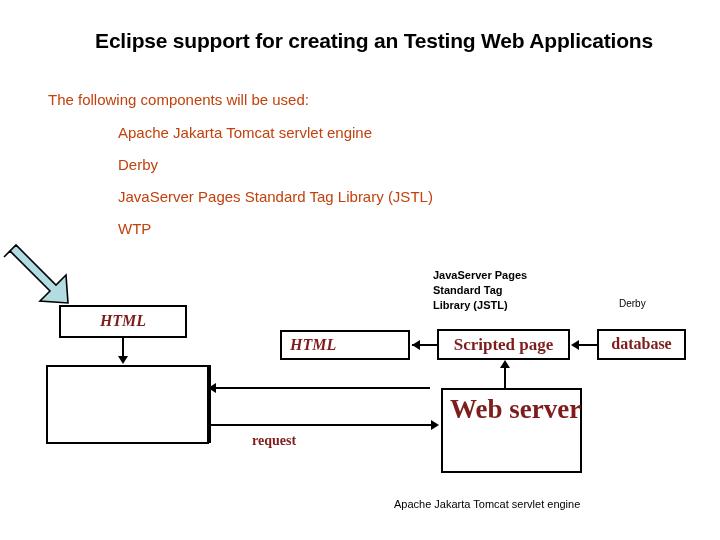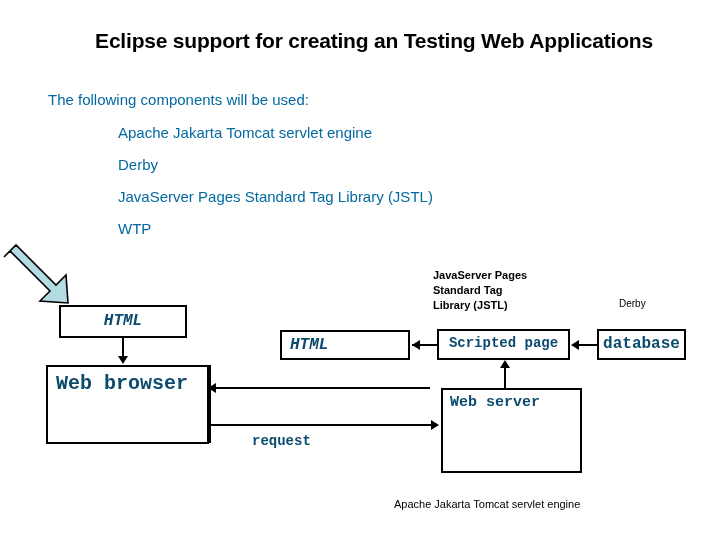--- a/index.html
+++ b/index.html
@@ -32,38 +32,38 @@
     color: #000000;
     padding-left: 14px;
   }
 
   
   .body-line {
     position: absolute;
     font-family: "Liberation Sans", sans-serif;
     font-size: 15px;
     line-height: 20px;
-    color: #0369a1;
+    color: #c2410c;
     white-space: nowrap;
     text-align: right;
   }
   .lvl1 { left: 48px; }
   .lvl2 { left: 118px; }
 
   
   .dbox {
     position: absolute;
     border: 2px solid #000000;
     background: #ffffff;
     box-sizing: border-box;
   }
   .dbox-label {
     position: absolute;
-    font-family: Liberation Mono, monospace;
-    color: #0c4a6e;
+    font-family: Liberation Serif, serif;
+    color: #7f1d1d;
     white-space: nowrap;
   }
   .serif-bold-italic {
     font-weight: bold;
     font-style: italic;
   }
   .serif-bold {
     font-weight: bold;
   }
 
@@ -154,54 +154,53 @@
     <polygon points="4,14 16,2 56,42 66,32 68,60 40,58 50,48 10,8" fill="#B2DCE2" stroke="#000000" stroke-width="1.6" stroke-linejoin="miter"></polygon>
   </svg>
 
   <div class="dbox" style="left:59px; top:305px; width:128px; height:33px;"></div>
   <div class="dbox-label serif-bold-italic" style="left:59px; top:312px; width:128px; text-align:center; font-size:16px;">HTML</div>
 
   <div class="vline" style="left:122px; top:338px; height:20px;"></div>
   <div class="arrow arrow-down" style="left:118px; top:356px;"></div>
 
   <div class="dbox" style="left:46px; top:365px; width:163px; height:79px;"></div>
-  <div class="dbox-label serif-bold" style="left:56px; top:372px; font-size:20px;">Web browser</div>
 
 
   <div class="dbox" style="left:280px; top:330px; width:130px; height:30px;"></div>
   <div class="dbox-label serif-bold-italic" style="left:290px; top:336px; font-size:16px;">HTML</div>
 
   <div class="hline" style="left:216px; top:387px; width:214px;"></div>
   <div class="arrow arrow-left" style="left:208px; top:383px;"></div>
 
   <div class="vline" style="left:209px; top:365px; height:78px;"></div>
 
   <div class="hline" style="left:412px; top:344px; width:25px;"></div>
   <div class="arrow arrow-left" style="left:412px; top:340px;"></div>
 
   <div class="hline" style="left:209px; top:424px; width:224px;"></div>
   <div class="arrow arrow-right" style="left:431px; top:420px;"></div>
   <div class="dbox-label serif-bold" style="left:252px; top:433px; font-size:14px;">request</div>
 
   <div class="dbox" style="left:437px; top:329px; width:133px; height:31px;"></div>
-  <div class="dbox-label serif-bold" style="left:437px; top:335px; width:133px; text-align:center; font-size:14px;">Scripted page</div>
+  <div class="dbox-label serif-bold" style="left:437px; top:335px; width:133px; text-align:center; font-size:17px;">Scripted page</div>
 
   <div class="annot" style="left:433px; top:268px;font-weight:bold;">JavaServer Pages
 Standard Tag
 Library (JSTL)</div>
 
   <div class="dbox" style="left:597px; top:329px; width:89px; height:31px;"></div>
   <div class="dbox-label serif-bold" style="left:597px; top:335px; width:89px; text-align:center; font-size:16px;">database</div>
 
   <div class="annot-sm" style="left:619px; top:297px;">Derby</div>
 
   <div class="hline" style="left:578px; top:344px; width:20px;"></div>
   <div class="arrow arrow-left" style="left:571px; top:340px;"></div>
 
   <div class="dbox" style="left:441px; top:388px; width:141px; height:85px;"></div>
-  <div class="dbox-label serif-bold" style="left:450px; top:394px; font-size:15px;">Web server</div>
+  <div class="dbox-label serif-bold" style="left:450px; top:394px; font-size:27px;">Web server</div>
 
   <div class="vline" style="left:504px; top:368px; height:22px;"></div>
   <div class="arrow arrow-up" style="left:500px; top:360px;"></div>
 
   <div class="annot" style="left:394px; top:497px;">Apache Jakarta Tomcat servlet engine</div>
 
 </div>
 
 </body></html>

